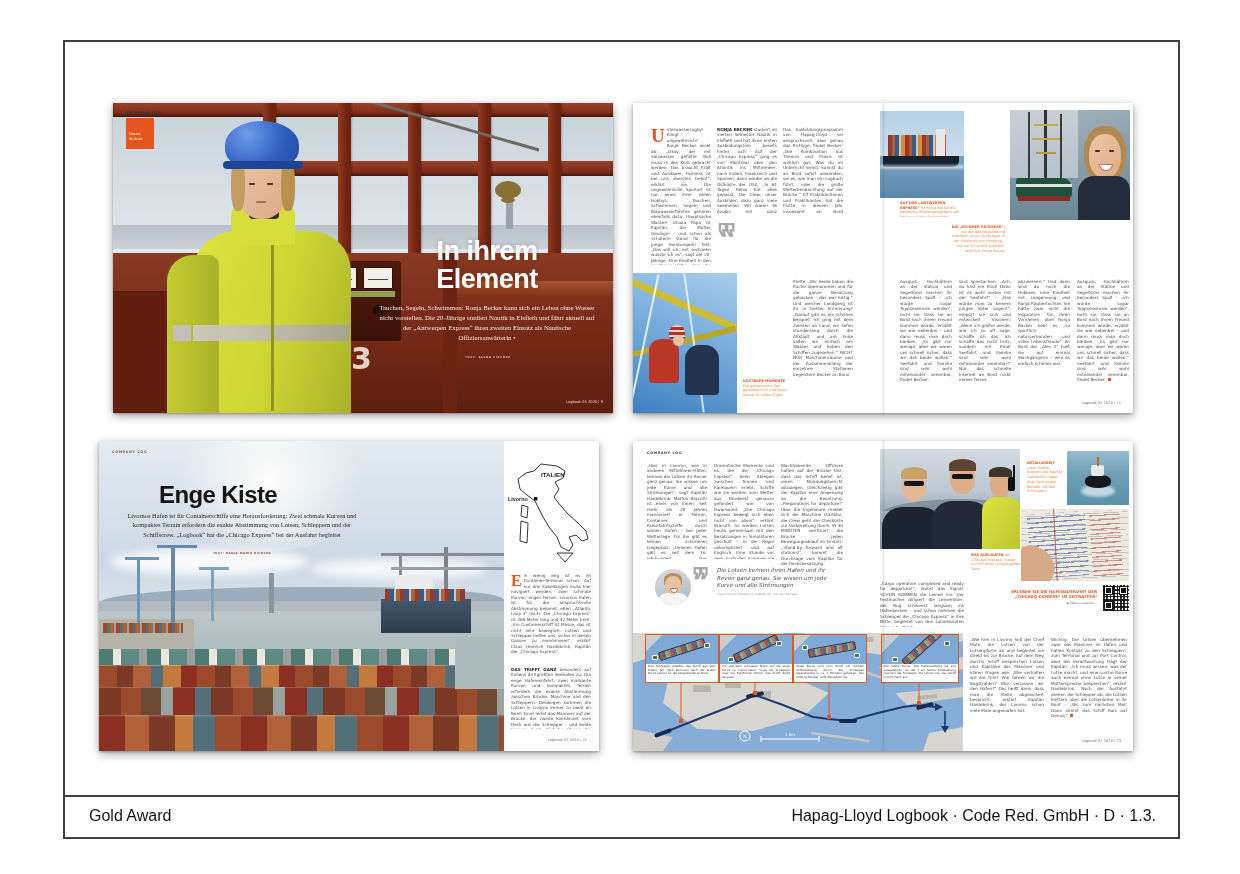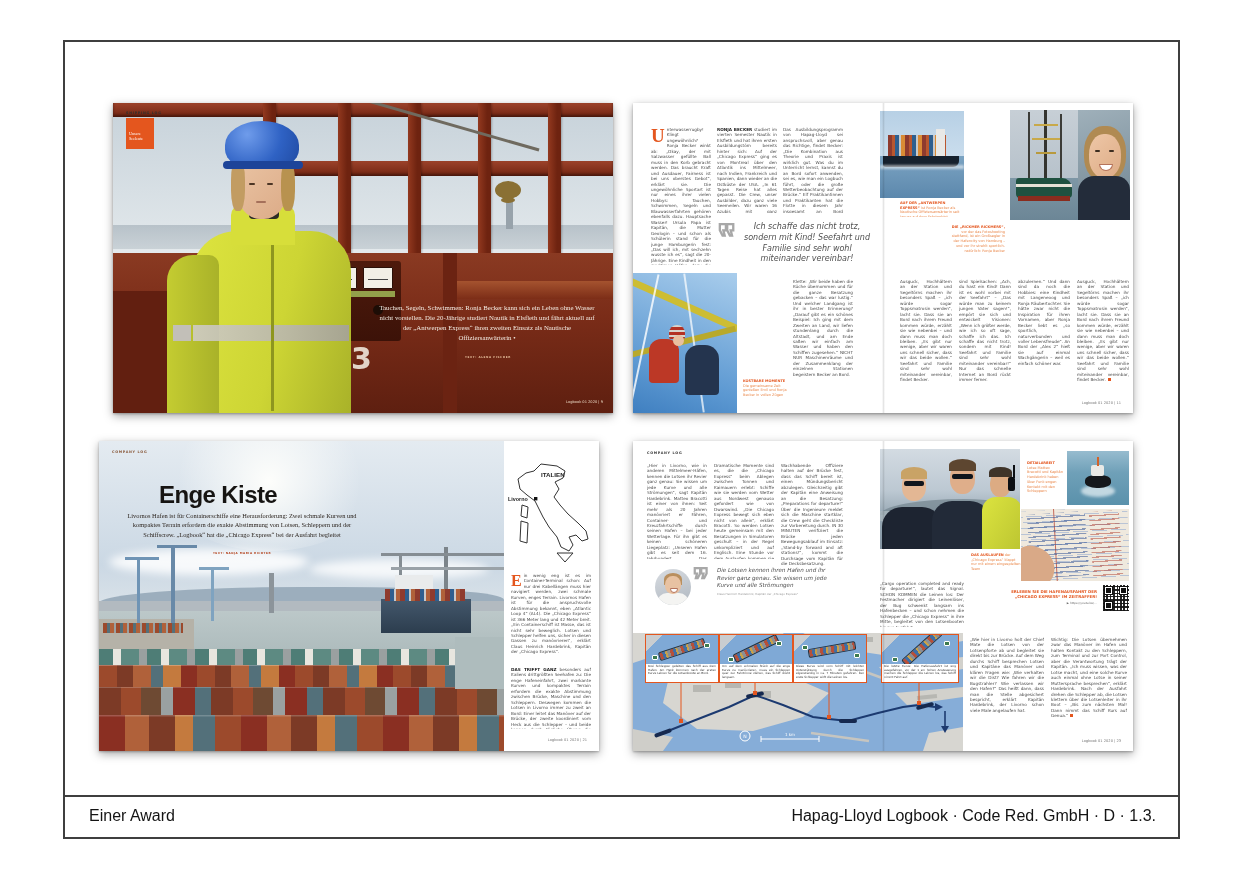--- a/index.html
+++ b/index.html
@@ -70,21 +70,21 @@
           padding:14px 3px 2px 3px;box-sizing:border-box;}
   .gauge{position:absolute;background:#f2efe6;border:1px solid #2b1008;border-radius:1px;}
   .gauge::after{content:"";position:absolute;left:15%;top:55%;width:70%;height:1px;background:#444;}
 </style>
 </head>
 <body>
 
 <div id="canvas">
   <div id="frame">
     <div id="footbar">
-      <span class="foot-txt" style="left:24px;">Einer Award</span>
+      <span class="foot-txt" style="left:24px;">Gold Award</span>
       <span class="foot-txt" style="right:22px;">Hapag-Lloyd Logbook · Code Red. GmbH · D · 1.3.</span>
     </div>
   </div>
 
   <div class="spread" style="left:113px;top:103px;">
     <div class="ph" style="inset:0;">
       <div class="s1-sky"></div>
       <div class="s1-city"></div>
       <div class="abs" style="left:393px;top:96px;width:7px;height:30px;background:#98a3ab;"></div>
 
@@ -127,39 +127,42 @@
         <div class="abs" style="left:128px;top:48px;width:14px;height:50px;border-radius:40%;background:#b8924f;"></div>
         <div class="abs" style="left:96px;top:70px;width:6px;height:2px;background:#4c3524;border-radius:1px;"></div>
         <div class="abs" style="left:114px;top:70px;width:6px;height:2px;background:#4c3524;border-radius:1px;"></div>
         <div class="abs" style="left:103px;top:88px;width:10px;height:1.6px;background:#a5705a;border-radius:1px;"></div>
         <div class="abs" style="left:72px;top:8px;width:74px;height:48px;border-radius:50% 50% 40% 40%;background:radial-gradient(circle at 30% 28%,#6f9ceb 0%,#2f62c4 55%,#1f49a0 100%);"></div>
         <div class="abs" style="left:70px;top:48px;width:80px;height:8px;border-radius:4px;background:#1d4499;"></div>
       </div>
 
       <span class="seclabel" style="left:13px;top:8px;color:#31302c;">SHIPPING LOG</span>
       <div class="catbox" style="left:13px;top:15px;width:28px;height:31px;">Unsere Seeleute</div>
+      <div class="s1-title">
+        <div>In ihrem</div>
+        <div>Element</div>
+      </div>
       <div class="s1-dek">Tauchen, Segeln, Schwimmen: Ronja Becker kann sich ein Leben ohne Wasser nicht vorstellen. Die 20-Jährige studiert Nautik in Elsfleth und fährt aktuell auf der „Antwerpen Express“ ihren zweiten Einsatz als Nautische Offiziersanwärterin •</div>
       <div class="s1-credit">TEXT: ALENA FISCHER</div>
       <span class="folio" style="right:10px;bottom:9px;color:#ead9c5;">Logbook 01 2020 | 9</span>
     </div>
   </div>
 
   <div class="spread" style="left:633px;top:103px;">
     <span class="seclabel" style="right:14px;top:10px;">SHIPPING LOG</span>
 
     <div class="col" style="left:18px;top:24px;width:60px;height:138px;">
       <span class="dc">U</span><span>nterwasserrugby! Klingt ungewöhnlich? Ronja Becker winkt ab: „Okay, der mit Salzwasser gefüllte Ball muss in den Korb gebracht werden. Das braucht Kraft und Ausdauer, Fairness ist bei uns oberstes Gebot“, erklärt sie. Die ungewöhnliche Sportart ist nur eines ihrer vielen Hobbys: Tauchen, Schwimmen, Segeln und Blauwasserfahrten gehören ebenfalls dazu. Hauptsache Wasser! Ursula Papa ist Kapitän, die Mutter Geologin – und schon als Schülerin stand für die junge Hamburgerin fest: „Das will ich, mit sechzehn wusste ich es“, sagt die 20-Jährige. Eine Kindheit in den maritimen Häfen, dazu die Gemeinschaft an Bord – Becker war früh klar, dass ihr Weg aufs Wasser führt.</span>
     </div>
     <div class="col" style="left:84px;top:24px;width:60px;height:86px;">
       <span class="lead">RONJA BECKER</span> <span>studiert im vierten Semester Nautik in Elsfleth und hat ihren ersten Ausbildungstörn bereits hinter sich: Auf der „Chicago Express“ ging es von Montreal über den Atlantik ins Mittelmeer, nach Indien, Frankreich und Spanien, dann wieder an die Ostküste der USA. „In 61 Tagen Reise hat alles gepasst. Die Crew, unser Ausbilder, dazu ganz viele Seemeilen. Wir waren 16 Azubis mit ganz unterschiedlichen Erfahrungen an Bord.“</span>
     </div>
     <div class="col" style="left:150px;top:24px;width:60px;height:86px;">Das Ausbildungsprogramm von Hapag-Lloyd sei anspruchsvoll, aber genau das Richtige, findet Becker: „Die Kombination aus Theorie und Praxis ist wirklich gut. Was du im Unterricht lernst, kannst du an Bord sofort anwenden, sei es, wie man ein Logbuch führt, oder die große Wetterbeobachtung auf der Brücke.“ Elf Praktikantinnen und Praktikanten hat die Flotte in diesem Jahr insgesamt an Bord geschickt.</div>
 
     <span class="qmark" style="left:84px;top:118px;transform:scaleX(-1);">❞</span>
-    <div class="pullquote" style="left:110px;top:119px;width:128px;text-align:center;">Ich schaffe das nicht trotz, sondern mit Kind! Seefahrt und Familie sind sehr wohl miteinander vereinbar!</div>
 
     <div class="ph" style="left:247px;top:8px;width:84px;height:87px;background:linear-gradient(180deg,#b7d0e5 0%,#cadded 52%,#7ba3c2 52%,#5c88ad 100%);">
       <div class="abs" style="left:8px;top:24px;width:58px;height:22px;background:repeating-linear-gradient(90deg,#8f3b2e 0 4px,#b9572f 4px 7px,#2e5f8f 7px 11px,#c9c9c9 11px 13px,#d98b35 13px 17px);"></div>
       <div class="abs" style="left:56px;top:18px;width:9px;height:28px;background:#e8e8e6;"></div>
       <div class="abs" style="left:3px;top:45px;width:76px;height:11px;border-radius:0 0 6px 3px;background:#16212e;"></div>
       <div class="abs" style="left:0px;top:54px;width:84px;height:4px;background:rgba(255,255,255,.55);filter:blur(1px);"></div>
     </div>
     <div class="cap" style="left:267px;top:98px;width:64px;height:16px;">
       <span class="caplead">AUF DER „ANTWERPEN EXPRESS“</span> <span>ist Ronja Becker als Nautische Offiziersanwärterin seit Januar auf dem Fahrtgebiet Nordeuropa unterwegs</span>
     </div>

